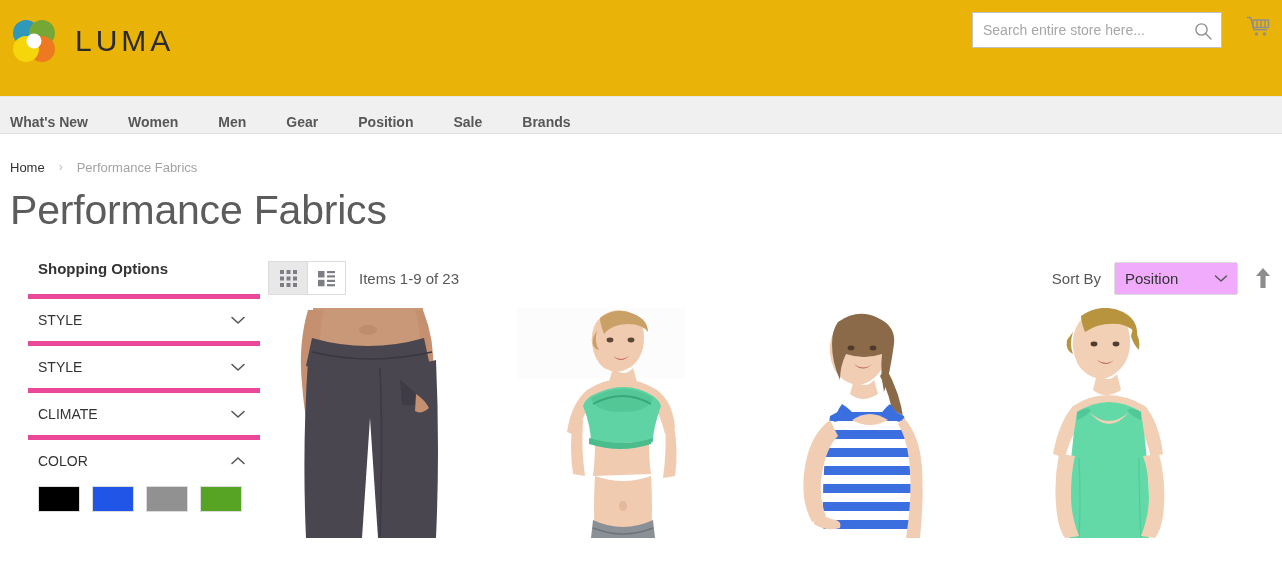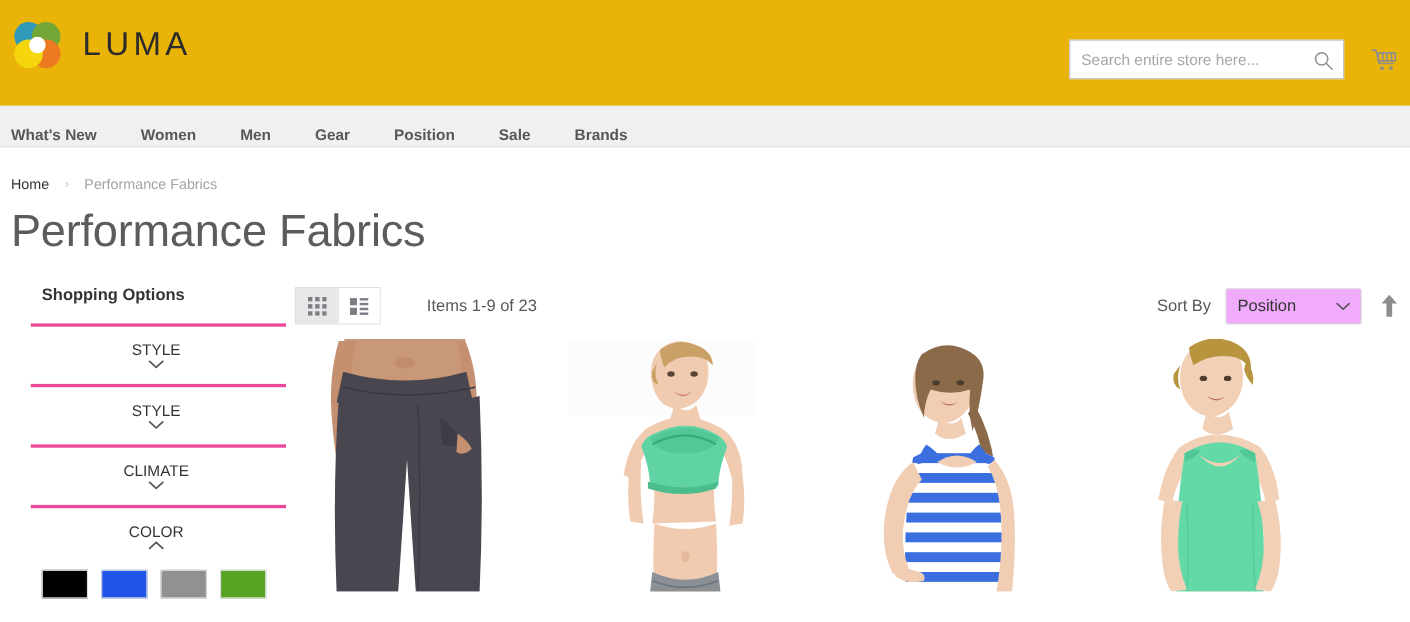--- a/index.html
+++ b/index.html
@@ -31,22 +31,22 @@
   .logo-text {
     margin-left: 17px;
     font-size: 30px;
     letter-spacing: 4px;
     font-weight: 400;
     color: #2b2b2b;
     line-height: 1;
   }
   .header-right {
     position: absolute;
-    right: 10px; top: 36px;
-    display: flex; align-items: center;
+    right: 10px; top: 12px;
+    display: flex; align-items: flex-start;
   }
   .search-box {
     position: relative;
     width: 250px; height: 36px;
     border: 1px solid #c2c2c2;
     background: #ffffff;
   }
   .search-box input {
     width: 100%; height: 100%;
     border: 0; outline: none;
@@ -129,28 +129,27 @@
     flex: 0 0 252px;
     padding-left: 28px;
   }
   .sidebar-title {
     font-size: 15px;
     font-weight: bold;
     color: #333333;
     padding: 4px 0 17px 10px;
   }
   .filter {
-    border-top: 3px solid #ec4899;
+    border-top: 5px solid #ec4899;
     width: 232px;
     display: flex;
     align-items: center;
     justify-content: space-between;
     padding: 13px 14px 13px 10px;
     cursor: pointer;
-    flex-direction: column;
   }
   .filter-label {
     font-size: 14px;
     color: #333333;
     text-transform: uppercase;
   }
   .chev {
     width: 16px; height: 10px;
     color: #565656;
   }
@@ -186,21 +185,21 @@
     display: flex;
     align-items: center;
     justify-content: center;
     cursor: pointer;
     background: #ffffff;
   }
   .view-mode.active { background: #e8e8e8; }
   .view-mode + .view-mode { border-left: 1px solid #dcdcdc; }
   .vm-ico { color: #7d7d85; }
   .items-count {
-    margin-left: 42px;
+    margin-left: 13px;
     font-size: 15px;
     color: #575757;
   }
   .sorter {
     margin-left: auto;
     display: flex;
     align-items: center;
   }
   .sort-label {
     font-size: 15px;

